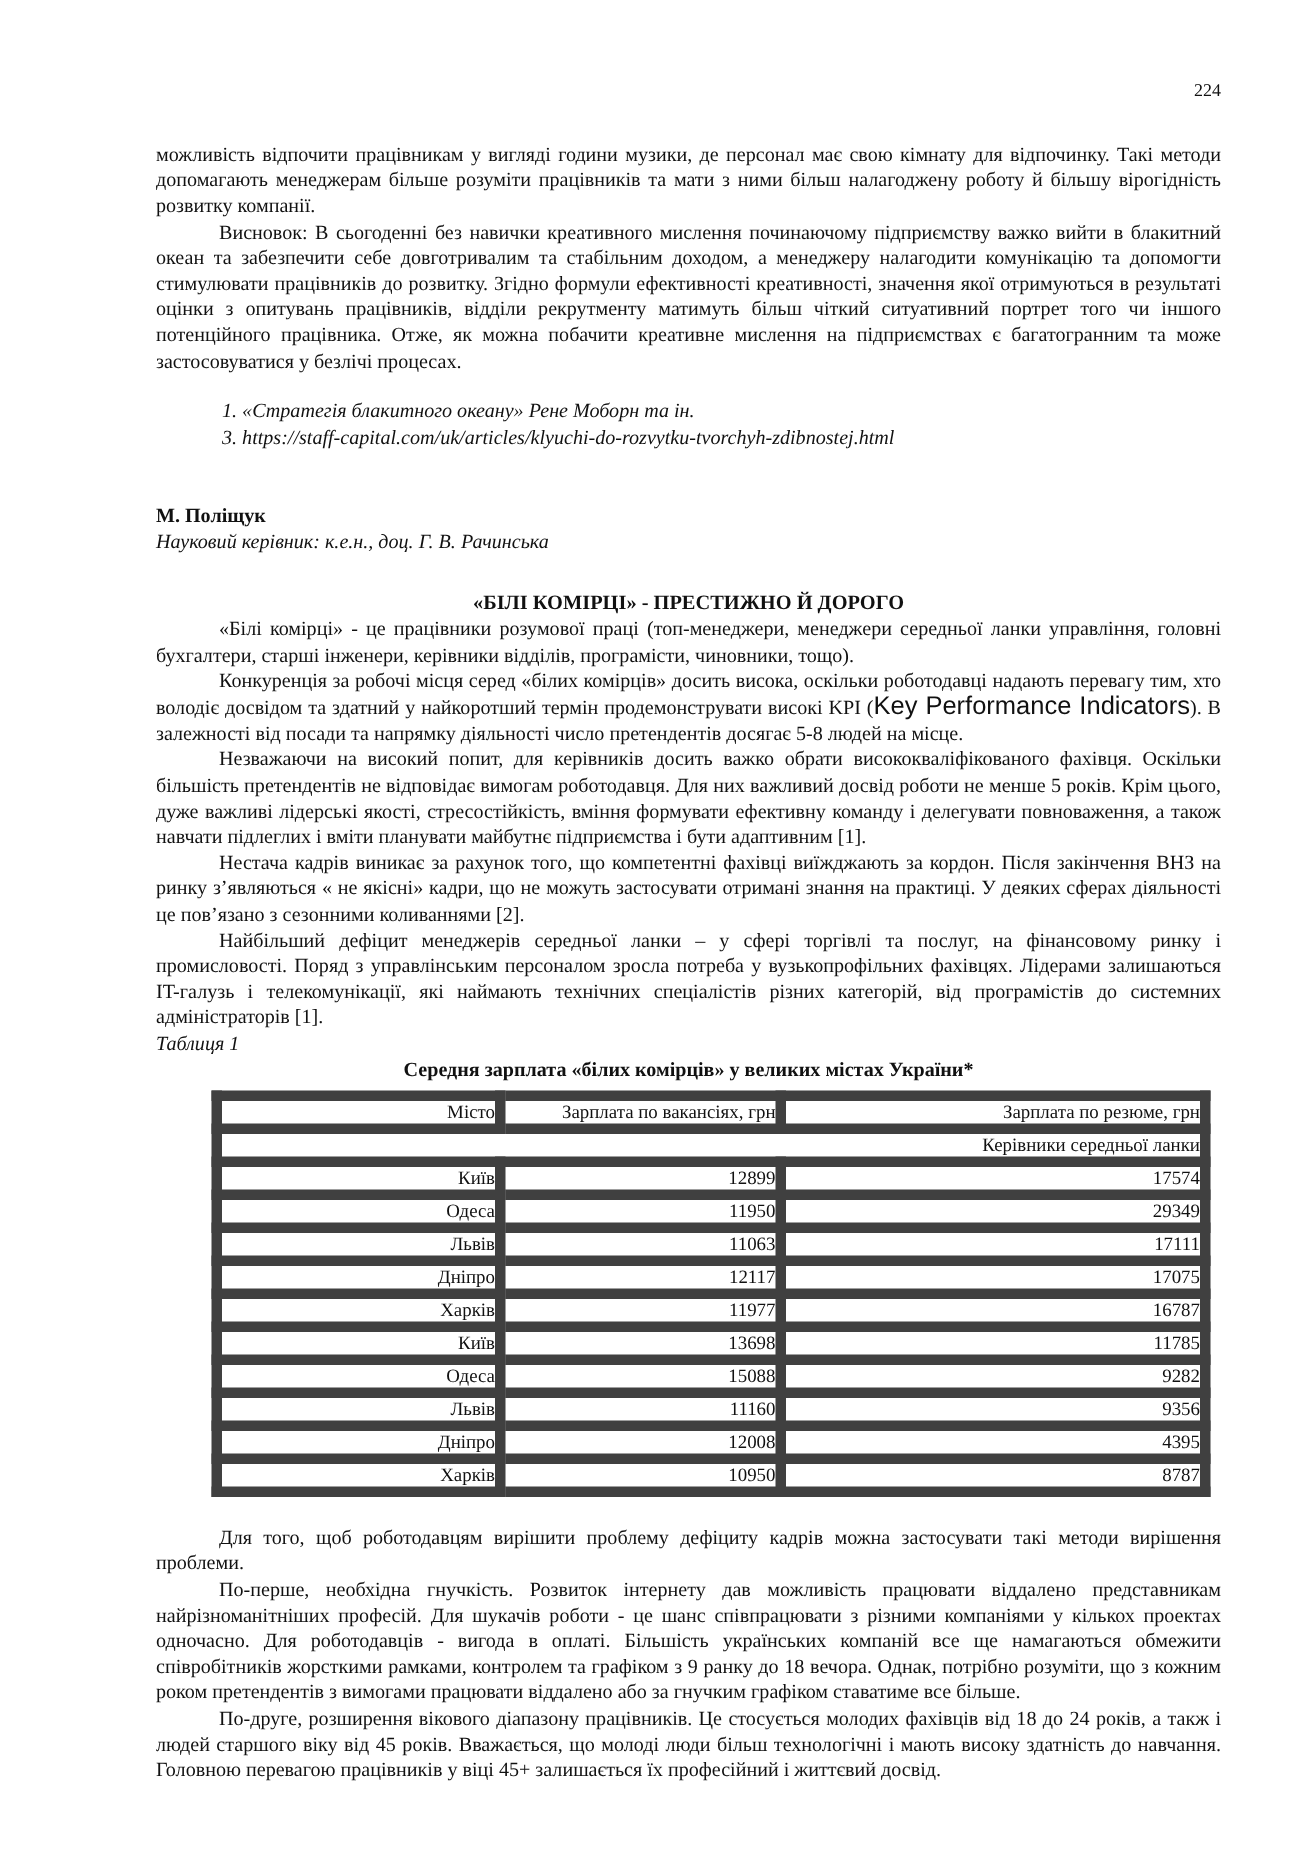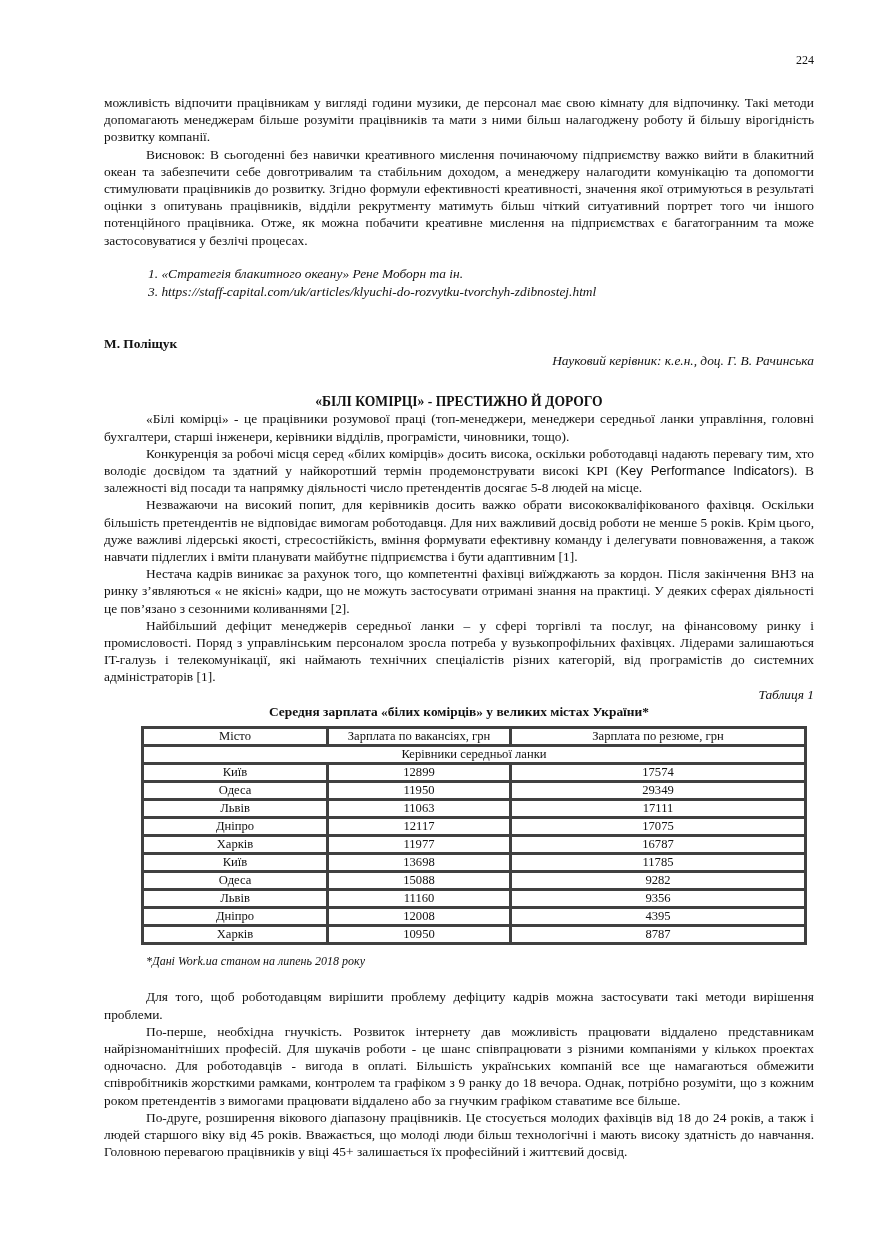--- a/index.html
+++ b/index.html
@@ -5,28 +5,28 @@
   html, body { margin: 0; padding: 0; background: #ffffff; }
   body { width: 876px; height: 1240px; position: relative; overflow: hidden;
          font-family: "Liberation Serif", serif; color: #111; font-size: 13.4px; line-height: 17.2px; }
   .page-number { position: absolute; top: 52px; right: 62px; font-size: 12px; }
   .content { position: absolute; left: 104px; width: 710px; top: 94px; }
   p { margin: 0; text-align: justify; }
   .indent { text-indent: 42px; }
   .refs { margin: 16px 0 0 44px; font-style: italic; }
   .refs div { line-height: 18px; }
   .author { text-align: left; font-weight: bold; margin-top: 34px; }
-  .advisor { text-align: right; font-style: italic; }
+  .advisor { text-align: left; font-style: italic; }
   .title { text-align: center; font-weight: bold; margin-top: 24px; font-size: 13.6px; }
-  .table-label { text-align: right; font-style: italic; margin-top: 0px; }
+  .table-label { text-align: left; font-style: italic; margin-top: 0px; }
   .table-title { text-align: center; font-weight: bold; margin-top: 0px; margin-bottom: 6px; font-family: Liberation Serif, serif; }
   table { border-collapse: collapse; margin-left: 37px; width: 666px; font-size: 12.6px; }
-  td { border: 3px solid #404040; text-align: center; padding: 0; height: 15px; line-height: 15px; }
+  td { border: 7px solid #404040; text-align: right; padding: 0; height: 15px; line-height: 15px; }
   .note { font-style: italic; font-size: 12px; margin: 8px 0 0 42px; }
-  .sans-bold { font-family: "Liberation Sans", sans-serif; font-size: 13px; }
+  .sans-bold { font-family: "Liberation Sans", sans-serif; font-size: 17px; }
   .gap { height: 18px; }
 </style>
 </head>
 <body>
 
 <div class="page-number">224</div>
 
 <div class="content">
   <p>можливість відпочити працівникам у вигляді години музики, де персонал має свою кімнату для відпочинку. Такі методи допомагають менеджерам більше розуміти працівників та мати з ними більш налагоджену роботу й більшу вірогідність розвитку компанії.</p>
   <p class="indent">Висновок: В сьогоденні без навички креативного мислення починаючому підприємству важко вийти в блакитний океан та забезпечити себе довготривалим та стабільним доходом, а менеджеру налагодити комунікацію та допомогти стимулювати працівників до розвитку. Згідно формули ефективності креативності, значення якої отримуються в результаті оцінки з опитувань працівників, відділи рекрутменту матимуть більш чіткий ситуативний портрет того чи іншого потенційного працівника. Отже, як можна побачити креативне мислення на підприємствах є багатогранним та може застосовуватися у безлічі процесах.</p>
@@ -106,19 +106,18 @@
           <td>4395</td>
         </tr>
     <tr>
           <td>Харків</td>
           <td>10950</td>
           <td>8787</td>
         </tr>
   </tbody>
     </table>
 
-  <div class="note">*Дані Work.ua станом на липень 2018 року</div>
   <div class="gap"></div>
 
   <p class="indent">Для того, щоб роботодавцям вирішити проблему дефіциту кадрів можна застосувати такі методи вирішення проблеми.</p>
   <p class="indent">По-перше, необхідна гнучкість. Розвиток інтернету дав можливість працювати віддалено представникам найрізноманітніших професій. Для шукачів роботи - це шанс співпрацювати з різними компаніями у кількох проектах одночасно. Для роботодавців - вигода в оплаті. Більшість українських компаній все ще намагаються обмежити співробітників жорсткими рамками, контролем та графіком з 9 ранку до 18 вечора. Однак, потрібно розуміти, що з кожним роком претендентів з вимогами працювати віддалено або за гнучким графіком ставатиме все більше.</p>
   <p class="indent">По-друге, розширення вікового діапазону працівників. Це стосується молодих фахівців від 18 до 24 років, а такж і людей старшого віку від 45 років. Вважається, що молоді люди більш технологічні і мають високу здатність до навчання. Головною перевагою працівників у віці 45+ залишається їх професійний і життєвий досвід.</p>
 </div>
 
 </body></html>

